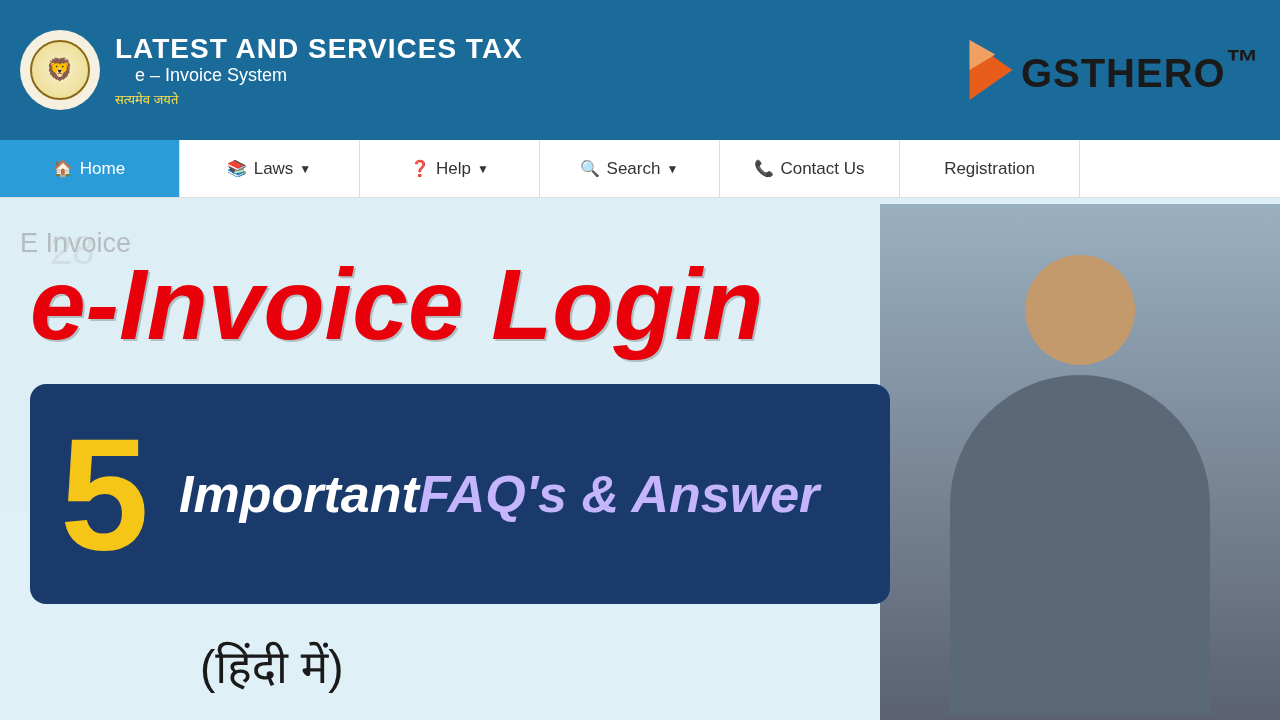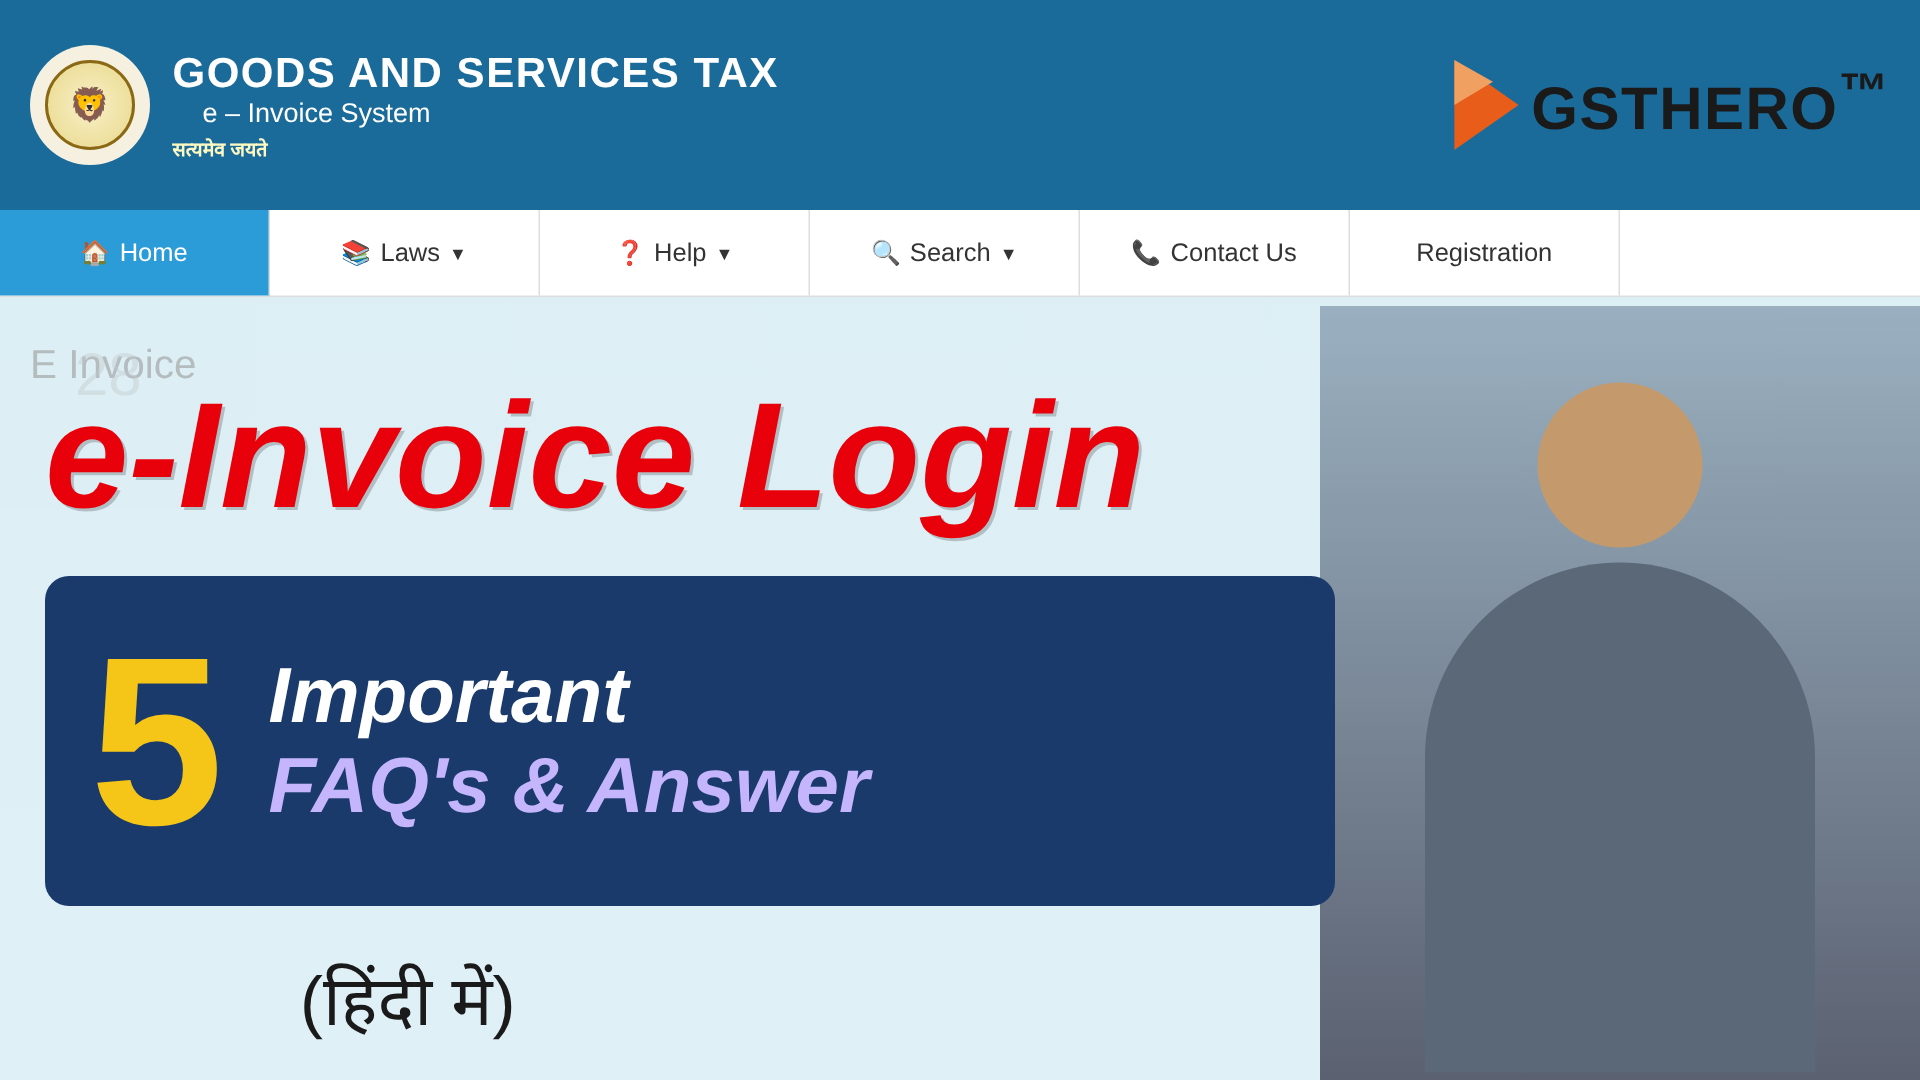--- a/index.html
+++ b/index.html
@@ -193,21 +193,21 @@
       font-size: 160px;
       font-weight: 900;
       color: #f5c518;
       font-family: Arial Black, Arial, sans-serif;
       line-height: 1;
       margin-right: 30px;
       flex-shrink: 0;
     }
     .blue-box-text {
       display: flex;
-      flex-direction: column;
+      flex-direction: row;
     }
     .blue-box-line1 {
       font-size: 52px;
       font-style: italic;
       font-weight: bold;
       color: #fff;
       font-family: Arial, sans-serif;
     }
     .blue-box-line2 {
       font-size: 52px;
@@ -247,23 +247,23 @@
 <body>
 
 <header class="header">
   <div class="header-left">
     <div class="emblem">
       <div class="emblem-circle">
         <span class="emblem-lion">🦁</span>
       </div>
     </div>
     <div class="header-title">
-      <h1>GOODS AND SERVICES TAX</h1>
+      <h1>LATEST AND SERVICES TAX</h1>
       <h2>e – Invoice System</h2>
-      <div style="color:#fef9c3;font-size:13px;margin-top:4px;font-weight:bold;">सत्यमेव जयते</div>
+      <div style="color:#fde047;font-size:13px;margin-top:4px;">सत्यमेव जयते</div>
     </div>
   </div>
   <div class="header-right">
     <div class="gsthero-logo">
       <svg class="gsthero-arrow" viewBox="0 0 50 70" xmlns="http://www.w3.org/2000/svg">
         <polygon points="0,70 0,0 50,35" fill="#e85d1a"></polygon>
         <polygon points="0,35 0,0 30,17" fill="#f0a060"></polygon>
       </svg>
       <span class="gsthero-text">
         <span>GSTHERO</span><sup>™</sup>

